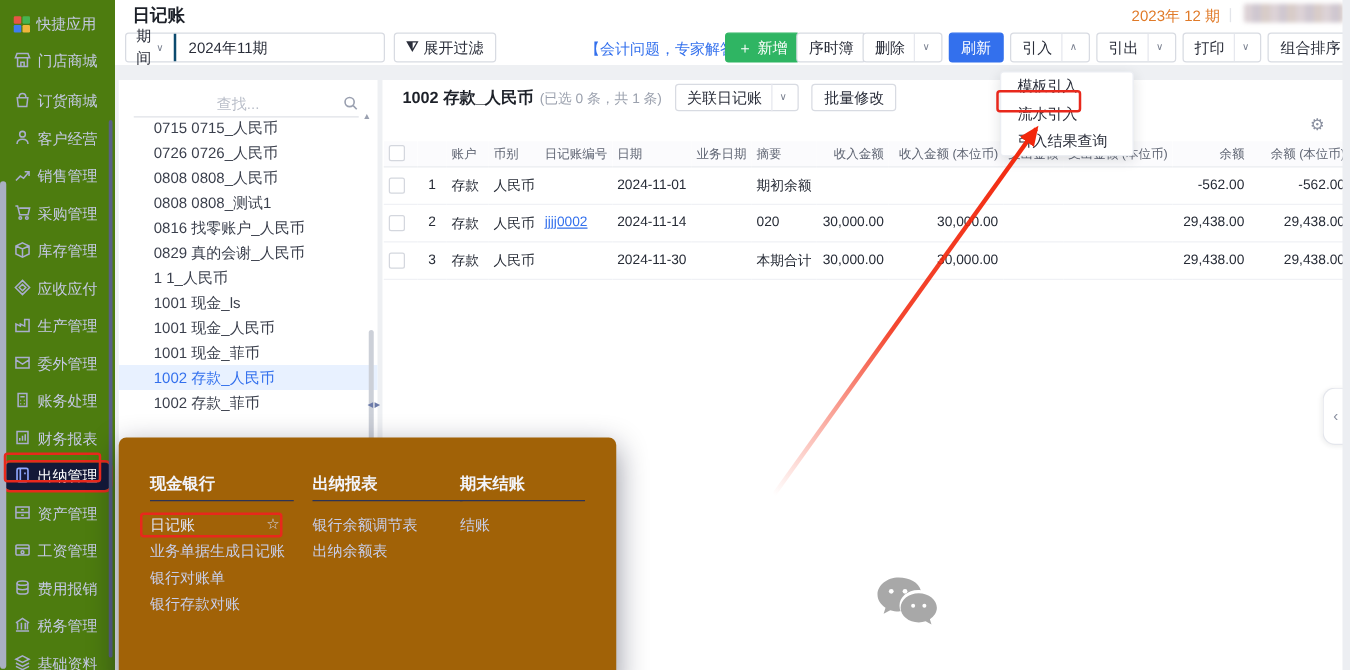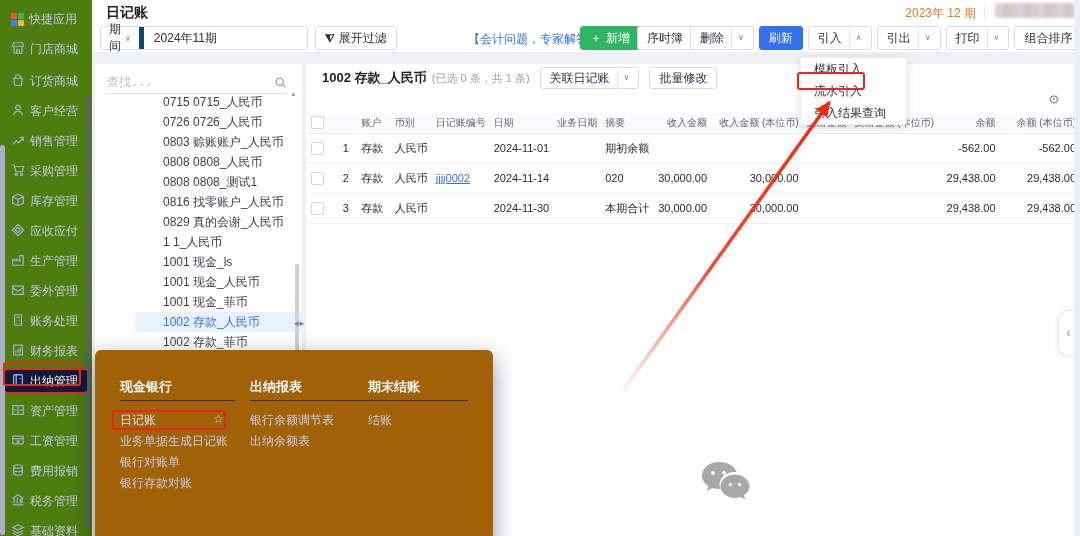--- a/index.html
+++ b/index.html
@@ -31,35 +31,35 @@
 
   .btn { position:absolute; top:26px; height:24px; display:inline-flex; align-items:center; gap:4px;
          background:#fff; border:1px solid #d8dbe2; border-radius:3px; padding:0 9px;
          font-size:12px; color:#2a2e3a; cursor:pointer; white-space:nowrap; }
   .btn .caret { font-size:8px; color:#7a8090; border-left:1px solid #e6e8ee; padding-left:6px; margin-left:3px; line-height:22px; }
   .btn.primary { background:#3370ed; border-color:#3370ed; color:#fff; }
   .btn.success { background:#2fb563; border-color:#2fb563; color:#fff; }
   .filter-group { position:absolute; left:8px; top:26px; width:208px; height:24px; border:1px solid #d8dbe2;
                   border-radius:3px; background:#fff; display:flex; align-items:center; }
   .fg-field { display:flex; align-items:center; gap:4px; padding:0 8px; height:100%; font-size:12px; color:#2a2e3a;
-              border-right:5px solid #0c4a6e;justify-content:flex-end; }
+              border-right:2px solid #0c4a6e;justify-content:flex-end; }
   .fg-field .caret { font-size:8px; color:#7a8090; }
   .fg-value { border:none; outline:none; flex:1; padding:0 10px; font-size:12px; color:#2a2e3a;
               font-family:inherit; background:transparent; }
   .expert-link { position:absolute; left:376px; top:31px; font-size:12px; color:#3370ed; cursor:pointer; }
   .right-cluster { position:absolute; left:598px; top:26px; display:flex; gap:5px; }
   .right-cluster .btn { position:static; top:auto;align-items:center; }
   .funnel { font-weight:bold; font-size:11px; color:#2a2e3a; }
 
   
   .accounts { position:absolute; left:95px; top:64px; width:207px; height:472px; background:#fff; z-index:1; }
   .search-wrap { position:absolute; left:12px; top:8px; width:180px; border-bottom:1px solid #e0e2e8; height:22px; display:flex; align-items:center; }
-  .search-wrap input { border:none; outline:none; flex:1; font-size:12px; color:#0f172a; font-family:Liberation Mono, monospace; }
+  .search-wrap input { border:none; outline:none; flex:1; font-size:12px; color:#0f172a; font-family:Liberation Sans, sans-serif;text-align:center; }
   .search-wrap input::placeholder { color:#b9bec9; }
-  .acc-list { position:absolute; left:0; top:28px; width:100%;padding-left:40px; }
+  .acc-list { position:absolute; left:0; top:28px; width:100%; }
   .acc-item { height:20px; line-height:20px; padding-left:28px; font-size:12px; color:#3a3f4c;
               white-space:nowrap; overflow:hidden; cursor:pointer; }
   .acc-item.selected { background:#e8f1ff; color:#3370ed; }
   .acc-up { position:absolute; right:5px; top:26px; font-size:7px; color:#9aa0b0; }
   .acc-thumb { position:absolute; right:3px; top:200px; width:4px; height:128px; background:#ccd0d8; border-radius:2px; }
   .acc-bottom-partial { position:absolute; left:125px; top:517px; font-size:12px; color:#3a3f4c; z-index:1; }
   .splitter { position:absolute; left:294px; top:318px; font-size:9px; color:#6b7aa8; z-index:2; letter-spacing:1px; }
 
   
   .main { position:absolute; left:306px; top:64px; width:774px; height:472px; background:#fff; z-index:1; overflow:hidden; }
@@ -301,21 +301,20 @@
       <input placeholder="查找..." style="">
       <svg width="13" height="13" viewBox="0 0 16 16" fill="none" stroke="#9aa0b0" stroke-width="1.6">
         <circle cx="7" cy="7" r="4.5"></circle>
           <path d="M10.5 10.5 L14 14"></path>
       </svg>
     </div>
     <div class="acc-up">▲</div>
     <div class="acc-list">
         <div class="acc-item">0715 0715_人民币</div>
         <div class="acc-item">0726 0726_人民币</div>
-        <div class="acc-item">0803 赊账账户_人民币</div>
         <div class="acc-item">0808 0808_人民币</div>
         <div class="acc-item">0808 0808_测试1</div>
         <div class="acc-item">0816 找零账户_人民币</div>
         <div class="acc-item">0829 真的会谢_人民币</div>
         <div class="acc-item">1 1_人民币</div>
         <div class="acc-item">1001 现金_ls</div>
         <div class="acc-item">1001 现金_人民币</div>
         <div class="acc-item">1001 现金_菲币</div>
         <div class="acc-item selected">1002 存款_人民币</div>
         <div class="acc-item">1002 存款_菲币</div>

